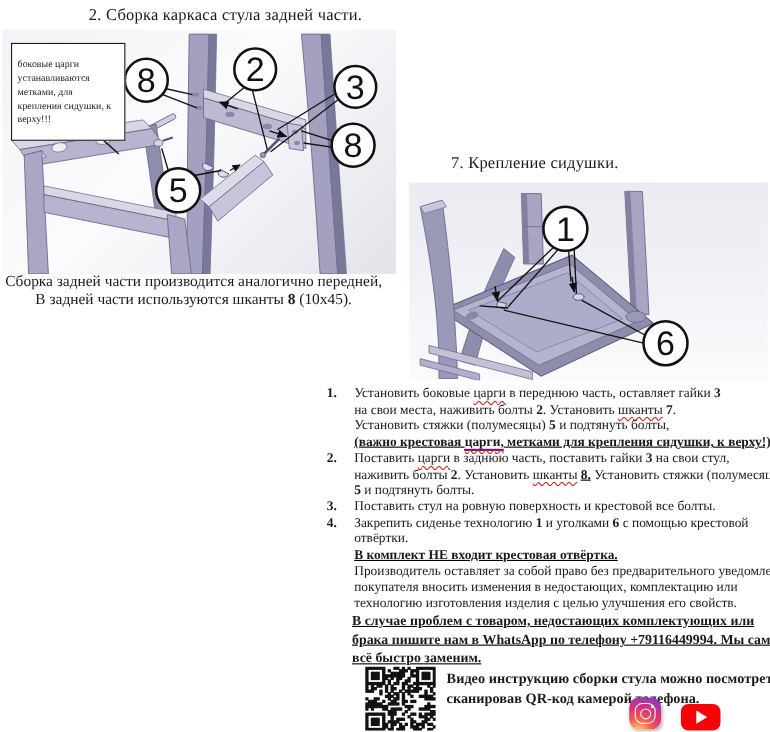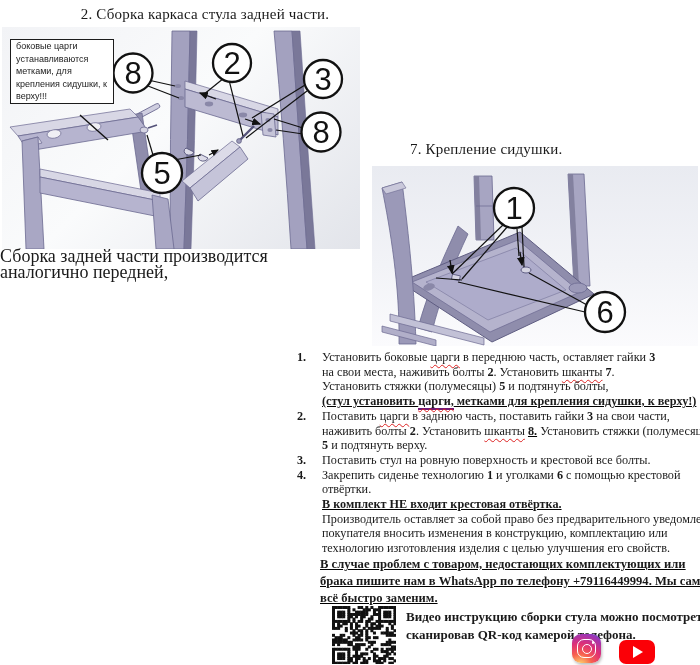--- a/index.html
+++ b/index.html
@@ -11,25 +11,25 @@
   .sec-title{font-size:15px;letter-spacing:.2px;}
 
   
   .diagram{overflow:hidden;}
   .d1-bg{background:linear-gradient(135deg,#f2f3f6 0%,#fafbfc 45%,#e2e4ea 100%);}
   .d2-bg{background:linear-gradient(180deg,#e9ebf1 0%,#f2f3f7 55%,#fbfbfd 100%);}
   svg{display:block;}
 
   
   .note-box{left:8px;top:12px;width:92px;border:1.5px solid #1c1c1c;background:#fff;
-            padding:0 5px;font-family:Liberation Sans, sans-serif;font-size:9px;
+            padding:12px 5px;font-family:Liberation Serif, serif;font-size:9px;
             line-height:1.4;color:#222;}
 
   
-  .caption{left:0;top:249px;width:352px;font-size:18px;line-height:15.5px;}
+  .caption{left:0;top:249px;width:352px;text-align:center;font-size:14px;line-height:15.5px;}
 
   
   .instructions{left:297px;top:350px;font-size:12.2px;line-height:14.7px;}
   .item{position:relative;padding-left:25px;}
   .item .num{position:absolute;left:0;top:0;font-weight:bold;}
   .iline{white-space:nowrap;}
 
   .b{font-weight:bold;}
   .bu{font-weight:bold;text-decoration:underline;text-decoration-color:#000;}
   .w{text-decoration-line:underline;text-decoration-style:wavy;text-decoration-color:#d22;
@@ -163,20 +163,21 @@
         <text x="160" y="157">5</text>
       </g>
     </g>
   </svg>
 
   <div class="abs note-box">боковые царги устанавливаются метками, для крепления сидушки, к верху!!!</div>
 </div>
 
 <div class="abs caption">
   <div>Сборка задней части производится аналогично передней,</div>
+  <div><span>В задней части используются шканты </span><span class="b">8</span><span> (10x45).</span></div>
 </div>
 
 <div class="abs sec-title" style="left:410px;top:141px;">7.   Крепление сидушки.</div>
 
 <div class="abs diagram d2-bg" style="left:372px;top:166px;width:326px;height:180px;">
   <svg width="326" height="180" viewBox="0 0 326 180">
     <defs>
       <marker id="arr2" markerWidth="8" markerHeight="8" refX="6" refY="3" orient="auto">
         <path d="M0,0 L7,3 L0,6 Z" fill="#111"></path>
       </marker>
@@ -242,39 +243,39 @@
     </g>
   </svg>
 </div>
 
 <div class="abs instructions">
   <div class="item">
     <span class="num">1.</span>
     <div class="iline"><span>Установить боковые </span><span class="w">царги</span><span> в переднюю часть, оставляет гайки </span><span class="b">3</span></div>
     <div class="iline"><span>на свои места, наживить болты </span><span class="b">2</span><span>. Установить </span><span class="w">шканты</span><span> </span><span class="b">7</span><span>.</span></div>
     <div class="iline"><span>Установить стяжки (полумесяцы) </span><span class="b">5</span><span> и подтянуть болты,</span></div>
-    <div class="iline"><span class="bu">(стул установить </span><span class="bu w">царги,</span><span class="bu"> метками для крепления сидушки, к верху!)</span></div>
+    <div class="iline"><span class="bu">(важно крестовая </span><span class="bu w">царги,</span><span class="bu"> метками для крепления сидушки, к верху!)</span></div>
   </div>
   <div class="item">
     <span class="num">2.</span>
-    <div class="iline"><span>Поставить </span><span class="w">царги</span><span> в заднюю часть, поставить гайки </span><span class="b">3</span><span> на свои части,</span></div>
+    <div class="iline"><span>Поставить </span><span class="w">царги</span><span> в заднюю часть, поставить гайки </span><span class="b">3</span><span> на свои стул,</span></div>
     <div class="iline"><span>наживить болты </span><span class="b">2</span><span>. Установить </span><span class="w">шканты</span><span> </span><span class="bu">8.</span><span> Установить стяжки (полумесяцы)</span></div>
-    <div class="iline"><span class="b">5</span><span> и подтянуть верху.</span></div>
+    <div class="iline"><span class="b">5</span><span> и подтянуть болты.</span></div>
   </div>
   <div class="item">
     <span class="num">3.</span>
     <div class="iline"><span>Поставить стул на ровную поверхность и крестовой все болты.</span></div>
   </div>
   <div class="item">
     <span class="num">4.</span>
     <div class="iline"><span>Закрепить сиденье технологию </span><span class="b">1</span><span> и уголками </span><span class="b">6</span><span> с помощью крестовой</span></div>
     <div class="iline"><span>отвёртки.</span></div>
     <div class="iline"><span class="bu">В комплект НЕ входит крестовая отвёртка.</span></div>
     <div class="iline"><span>Производитель оставляет за собой право без предварительного уведомления</span></div>
-    <div class="iline"><span>покупателя вносить изменения в конструкцию, комплектацию или</span></div>
+    <div class="iline"><span>покупателя вносить изменения в недостающих, комплектацию или</span></div>
     <div class="iline"><span>технологию изготовления изделия с целью улучшения его свойств.</span></div>
   </div>
 </div>
 
 <div class="abs whatsapp">
   <div class="iline"><span class="bu">В случае проблем с товаром, недостающих комплектующих или</span></div>
   <div class="iline"><span class="bu">брака пишите нам в WhatsApp по телефону +79116449994. Мы сами</span></div>
   <div class="iline"><span class="bu">всё быстро заменим.</span></div>
 </div>
 

